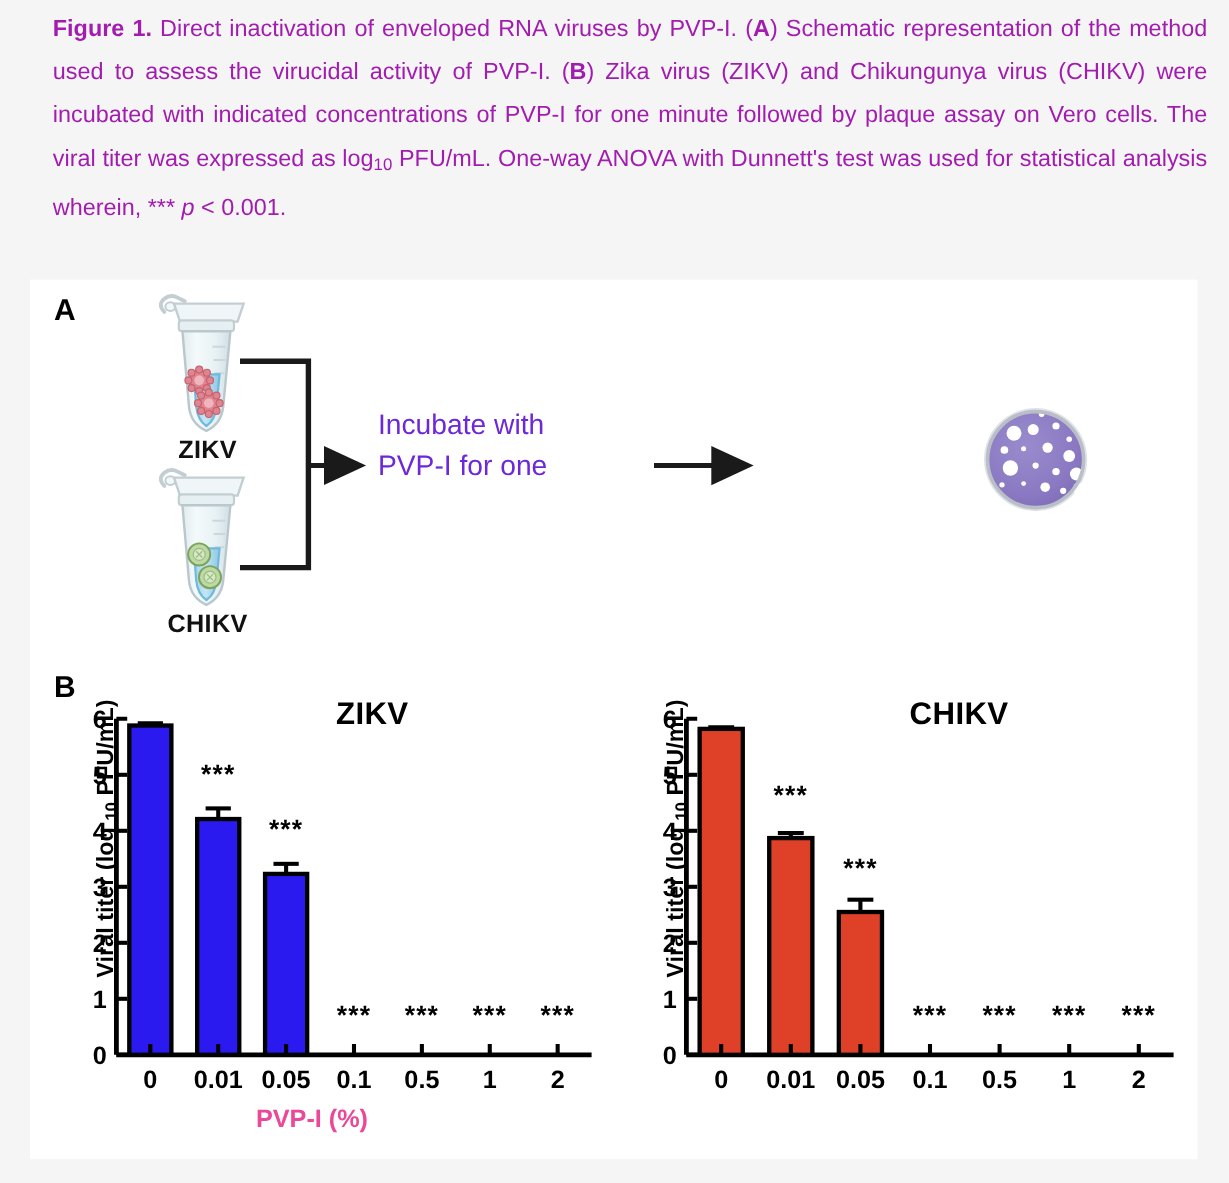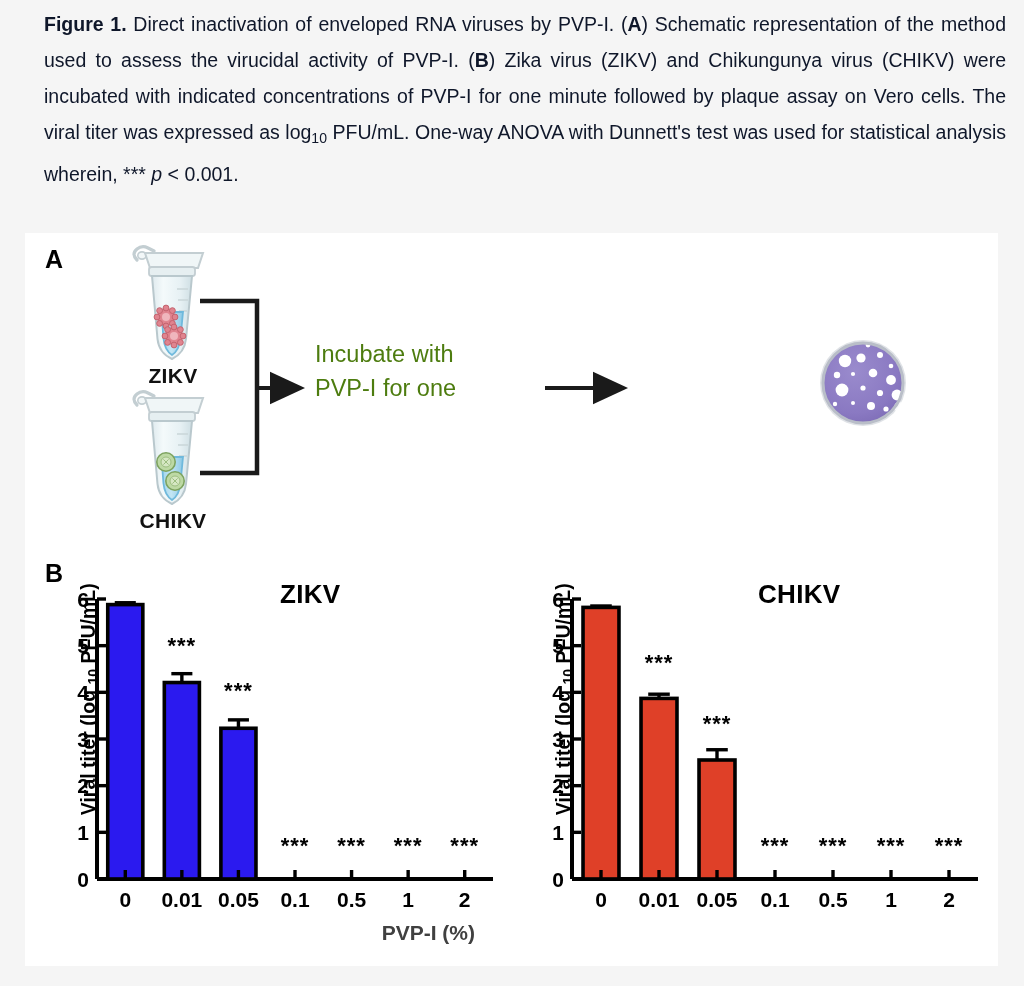--- a/index.html
+++ b/index.html
@@ -12,21 +12,21 @@
     overflow: hidden;
   }
   #root { position: relative; width: 1024px; height: 986px; }
 
   
   .caption {
     position: absolute;
     left: 44px; top: 6px; width: 962px;
     font-size: 19.5px;
     line-height: 36px;
-    color: #0f172a;
+    color: #a21caf;
     text-align: justify;
     text-justify: inter-word;
   }
   .caption b { font-weight: bold; }
   .caption i { font-style: italic; }
   .caption sub { font-size: 0.72em; vertical-align: -0.28em; }
 
   
   .figure-panel {
     position: absolute;
@@ -51,21 +51,21 @@
     position: absolute;
     width: 160px; text-align: center;
     font-size: 21px; font-weight: bold; color: #111;
     letter-spacing: .3px;
   }
 
   .flow-text {
     position: absolute;
     font-size: 23.5px;
     line-height: 34px;
-    color: #4d7c0f;
+    color: #6d28d9;
     font-weight: 400;
   }
 
   
   .chart-block { position: absolute; top: 336px; height: 395px; }
   #chart-zikv  { left: 10px;  width: 470px; }
   #chart-chikv { left: 485px; width: 480px; }
 
   .chart-title {
     position: absolute;
@@ -81,22 +81,22 @@
     transform-origin: center center;
     text-align: center;
     font-size: 19.5px; font-weight: bold; color: #000;
     white-space: nowrap;
   }
   .y-axis-title sub { font-size: .72em; vertical-align: -.25em; }
 
   .x-axis-title {
     position: absolute;
     width: 100%;
-    text-align: right;
-    font-size: 21px; font-weight: bold; color: #404040;
+    text-align: center;
+    font-size: 21px; font-weight: bold; color: #ec4899;
   }
 
   .plot-svg { position: absolute; left: 0; top: 0; }
 
   .tick-label {
     font-family: "Liberation Sans", sans-serif;
     font-size: 21px; font-weight: bold; fill: #000;
   }
   .sig-label {
     font-family: "Liberation Sans", sans-serif;

